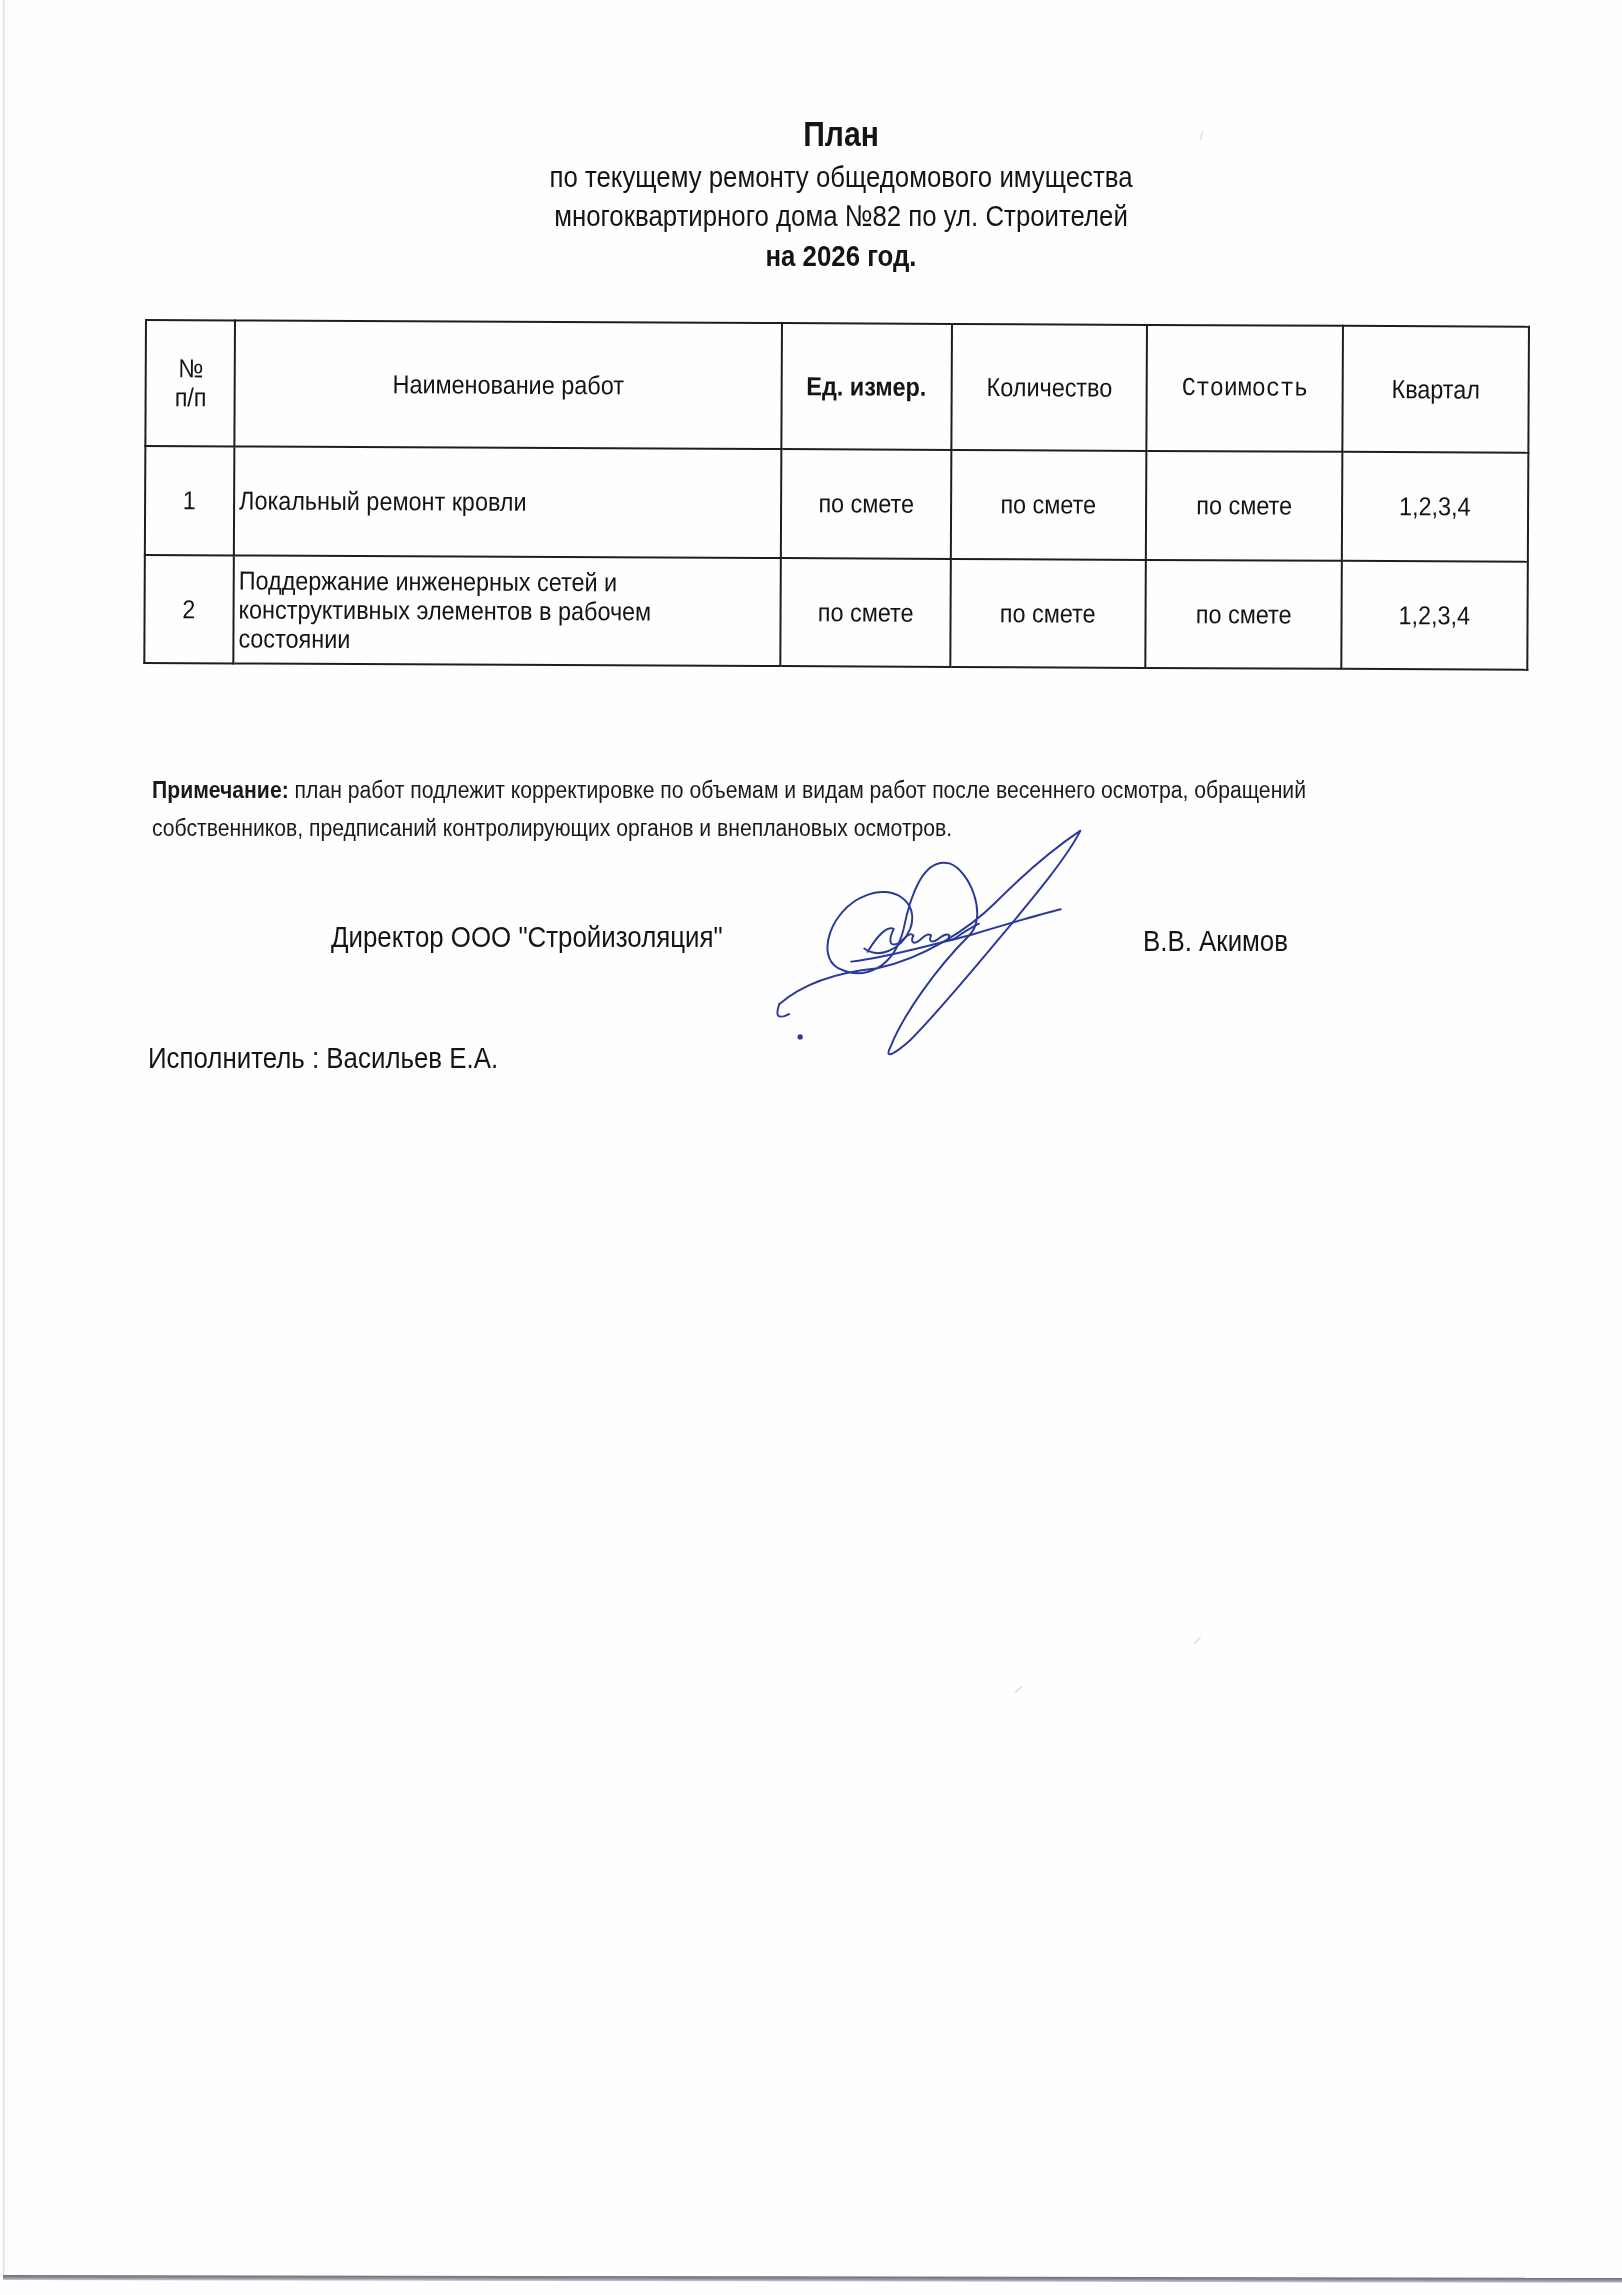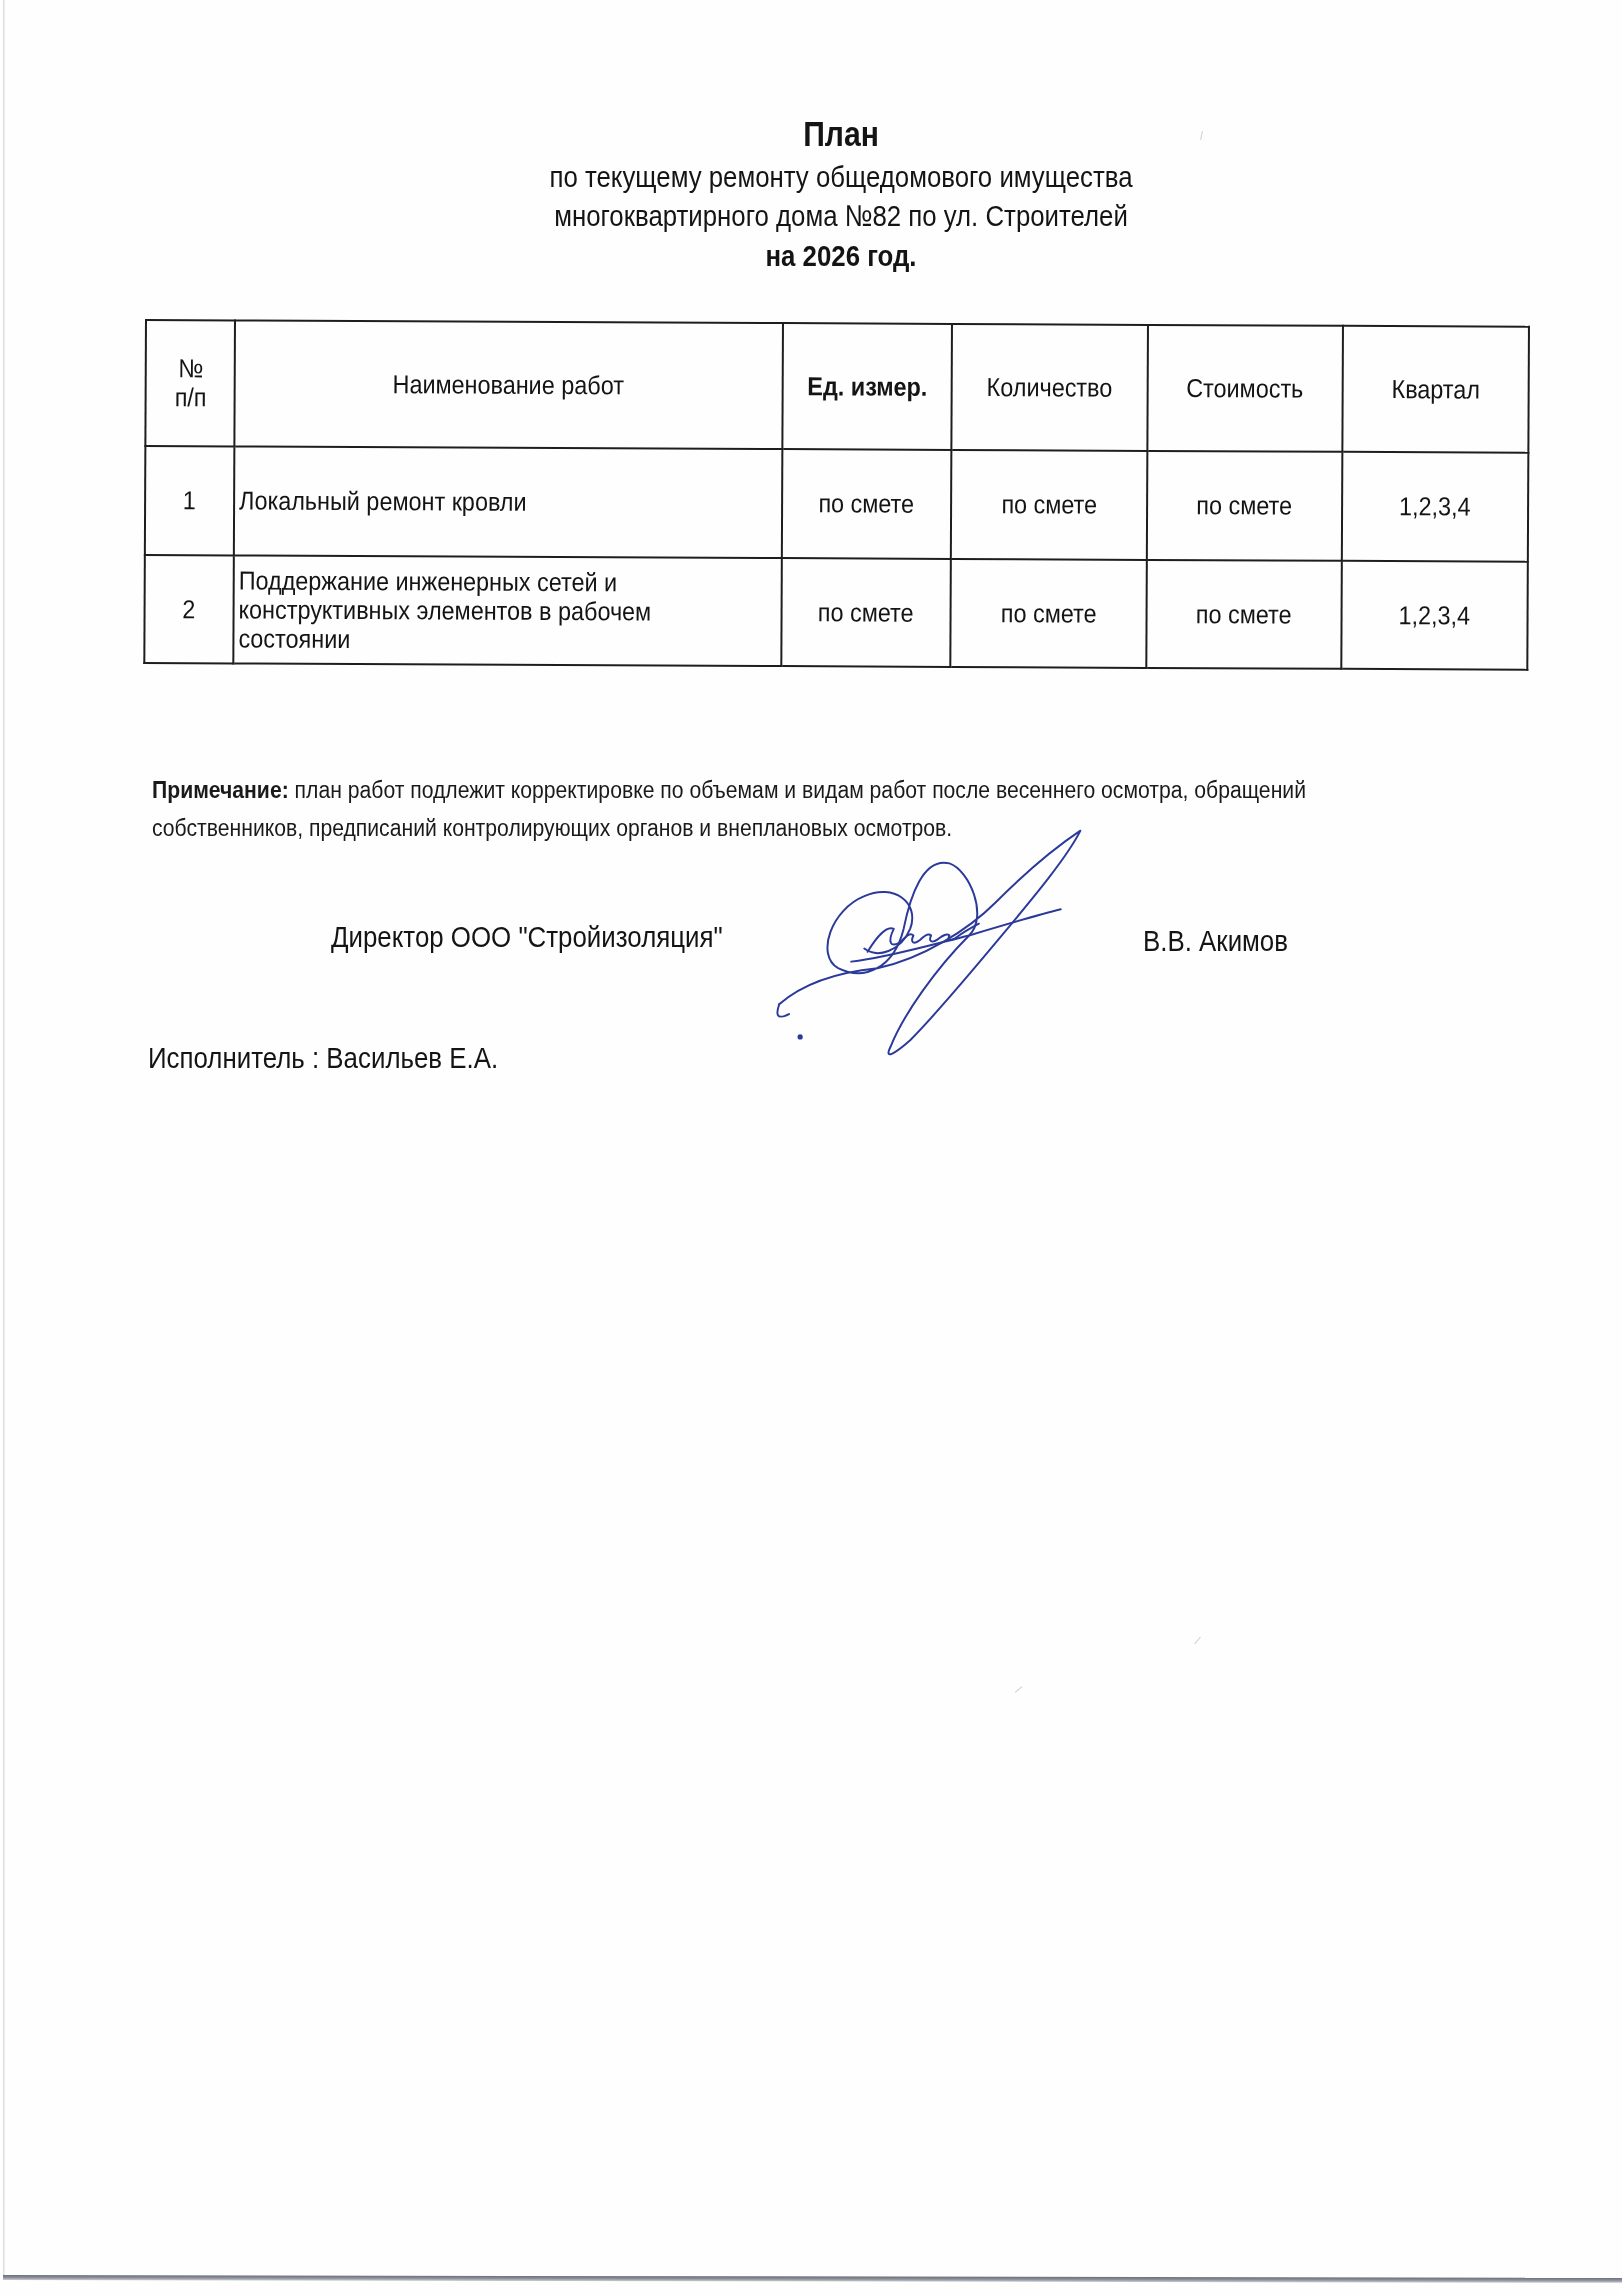--- a/index.html
+++ b/index.html
@@ -82,21 +82,21 @@
       text-align: center;
       color: #141414;
     }
     .plan-table thead th { height: 124px; }
     .plan-table tbody tr.r1 td { height: 107px; }
     .plan-table tbody tr.r2 td { height: 106px; }
     .plan-table .col-num { width: 84px; }
     .plan-table .col-name { width: 543px; }
     .plan-table .col-unit { width: 165px; font-weight: bold; }
     .plan-table .col-qty { width: 190px; }
-    .plan-table .col-cost { width: 190px; }
+    .plan-table .col-cost { width: 190px; font-family: Liberation Mono, monospace; }
     .plan-table .col-q { width: 182px; }
     .plan-table td.name-cell {
       text-align: left;
       padding-left: 3.9px;
     }
     .cond {
       display: inline-block;
       transform: scaleX(0.9);
     }
     .cond-left {

